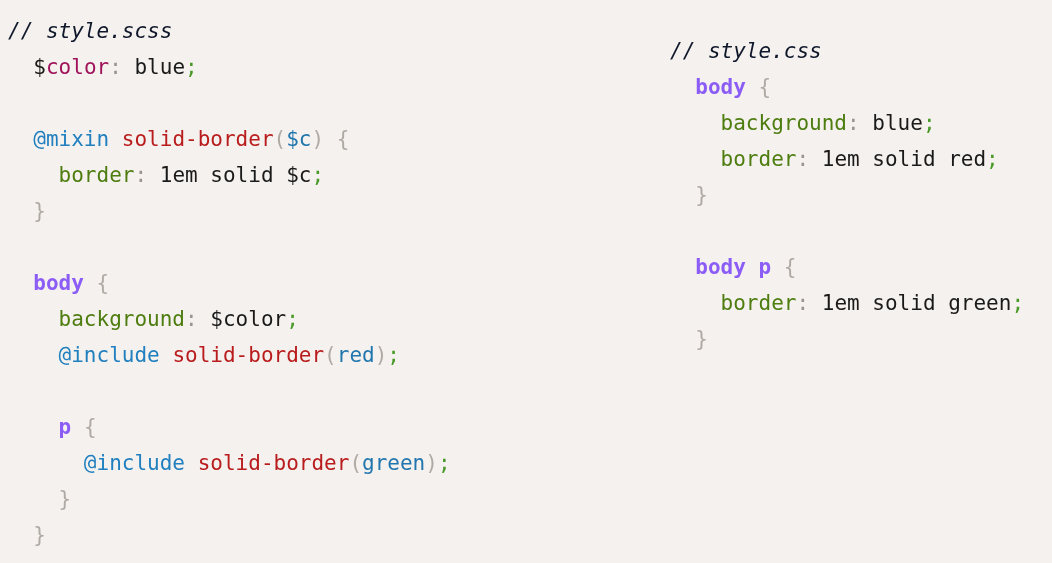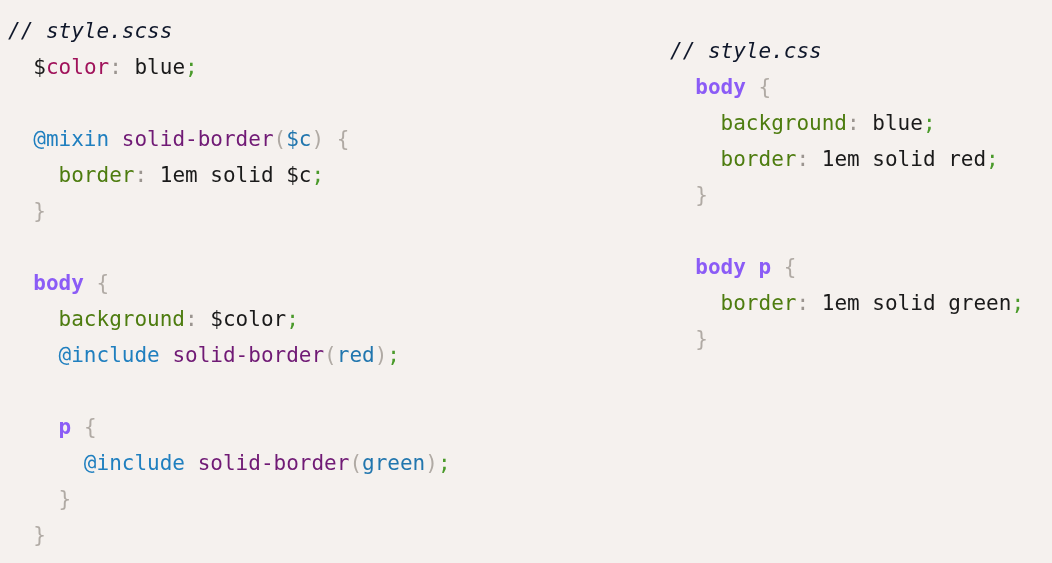--- a/index.html
+++ b/index.html
@@ -41,21 +41,21 @@
   .tok-plain    { color: #1a1a1a; }
   .tok-var      { color: #1a1a1a; }
   .tok-varname  { color: #a0125a; text-align: right; }
   .tok-prop     { color: #4d7c0f; }
   .tok-colon    { color: #9b9590; }
   .tok-semi     { color: #4a9a2a; }
   .tok-selector { color: #8b5cf6; font-weight: bold; }
   .tok-brace    { color: #b0aaa4; }
   .tok-paren    { color: #b0aaa4; }
   .tok-atrule   { color: #1f7fbf; margin-top: 48px; }
-  .tok-mixin    { color: #701a75; }
+  .tok-mixin    { color: #b91c1c; }
   .tok-arg      { color: #2176ae; }
   .tok-value    { color: #1a1a1a; }
 </style>
 </head>
 <body>
 
 <div class="stage">
 
   <div class="pane pane-left"><div class="code-line"><span class="tok-comment">// style.scss</span></div><div class="code-line"><span class="tok-plain">  </span><span class="tok-var">$</span><span class="tok-varname">color</span><span class="tok-colon">:</span><span class="tok-value"> blue</span><span class="tok-semi">;</span></div><div class="code-line blank">&nbsp;</div><div class="code-line"><span class="tok-plain">  </span><span class="tok-atrule">@mixin</span><span class="tok-plain"> </span><span class="tok-mixin">solid-border</span><span class="tok-paren">(</span><span class="tok-arg">$c</span><span class="tok-paren">)</span><span class="tok-plain"> </span><span class="tok-brace">{</span></div><div class="code-line"><span class="tok-plain">    </span><span class="tok-prop">border</span><span class="tok-colon">:</span><span class="tok-value"> 1em solid $c</span><span class="tok-semi">;</span></div><div class="code-line"><span class="tok-plain">  </span><span class="tok-brace">}</span></div><div class="code-line blank">&nbsp;</div><div class="code-line"><span class="tok-plain">  </span><span class="tok-selector">body</span><span class="tok-plain"> </span><span class="tok-brace">{</span></div><div class="code-line"><span class="tok-plain">    </span><span class="tok-prop">background</span><span class="tok-colon">:</span><span class="tok-value"> $color</span><span class="tok-semi">;</span></div><div class="code-line"><span class="tok-plain">    </span><span class="tok-atrule">@include</span><span class="tok-plain"> </span><span class="tok-mixin">solid-border</span><span class="tok-paren">(</span><span class="tok-arg">red</span><span class="tok-paren">)</span><span class="tok-semi">;</span></div><div class="code-line blank">&nbsp;</div><div class="code-line"><span class="tok-plain">    </span><span class="tok-selector">p</span><span class="tok-plain"> </span><span class="tok-brace">{</span></div><div class="code-line"><span class="tok-plain">      </span><span class="tok-atrule">@include</span><span class="tok-plain"> </span><span class="tok-mixin">solid-border</span><span class="tok-paren">(</span><span class="tok-arg">green</span><span class="tok-paren">)</span><span class="tok-semi">;</span></div><div class="code-line"><span class="tok-plain">    </span><span class="tok-brace">}</span></div><div class="code-line"><span class="tok-plain">  </span><span class="tok-brace">}</span></div></div>
 

